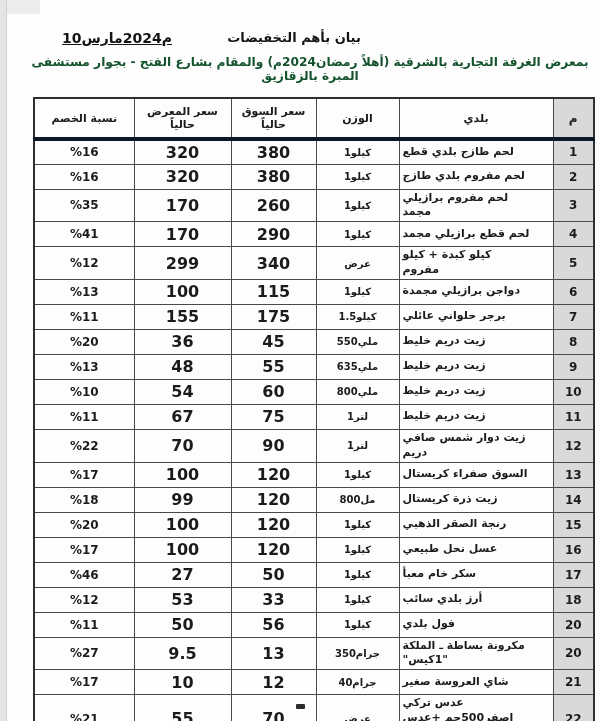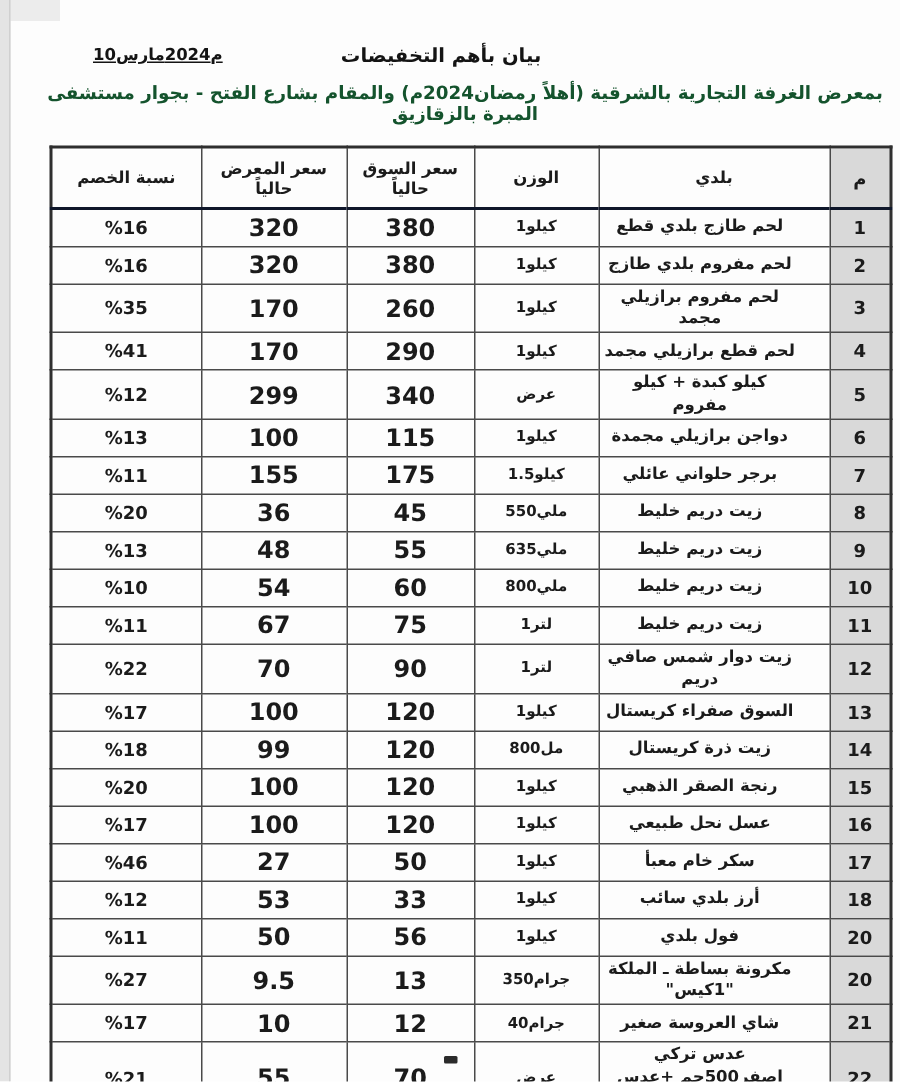--- a/index.html
+++ b/index.html
@@ -4,42 +4,42 @@
 <style>
   * { margin:0; padding:0; box-sizing:border-box; }
   html,body { width:600px; height:721px; }
   body { font-family:"DejaVu Sans", sans-serif; background:#ffffff; color:#1b1b1b; }
   .page { position:relative; width:600px; height:721px; background:#fdfdfd; overflow:hidden; }
   .scan-strip { position:absolute; left:0; top:0; width:7px; height:100%; background:#e4e4e4; border-right:1px solid #d0d0d0; }
   .scan-corner { position:absolute; left:0; top:0; width:40px; height:14px; background:#ececec; }
 
   .header-title { position:absolute; top:30px; left:0; right:12px; text-align:center;
                   font-size:13px; font-weight:bold; color:#141414; }
-  .header-date { position:absolute; top:30px; left:62px; font-size:11px; font-weight:bold;
+  .header-date { position:absolute; top:30px; left:62px; font-size:14px; font-weight:bold;
                  text-decoration:underline; direction:ltr; white-space:nowrap; color:#141414; }
   .header-date span { unicode-bidi:isolate; }
   .header-subtitle { position:absolute; top:55px; left:28px; right:8px; text-align:center;
                      direction:rtl; font-size:12.2px; font-weight:bold; letter-spacing:0.2px; color:#14532d; }
 
   table.price-table { position:absolute; top:97px; left:33px; width:560px;
                       border-collapse:collapse; direction:rtl; table-layout:fixed;
                       font-weight:bold; }
   .price-table th, .price-table td { border:1px solid #4a4a4a; vertical-align:middle;
                       text-align:center; padding:1px 3px; overflow:hidden; }
   .price-table { border:2px solid #2f2f2f; }
   .price-table thead tr { height:41px; }
-  .price-table thead th { font-size:11px; background:#fdfdfd; border-bottom:2px solid #0f172a; }
+  .price-table thead th { font-size:11px; background:#fdfdfd; border-bottom:4px solid #0f172a; }
   .price-table tbody tr { height:25px; }
   .price-table tbody tr:last-child { height:40px; }
 
   col.w-index { width:41px; } col.w-item { width:154px; } col.w-weight { width:83px; }
   col.w-market { width:85px; } col.w-expo { width:97px; } col.w-discount { width:100px; }
 
   .price-table th.c-index, .price-table td.c-index { background:#d9d9d9; font-size:12px; }
-  .price-table td.c-item { text-align:center; font-size:11px; padding-right:22px; line-height:1.35; }
+  .price-table td.c-item { text-align:left; font-size:11px; padding-right:22px; line-height:1.35; }
   .price-table td.c-weight { direction:ltr; font-size:10px;margin-left:40px; }
   .price-table td.c-market_price, .price-table td.c-expo_price { font-size:16px; }
   .price-table td.c-discount { direction:ltr; font-size:12px; }
 
   .footer-mark { position:absolute; left:296px; top:704px; width:9px; height:5px;
                  background:#2b2b2b; border-radius:1px; }
 </style>
 </head>
 <body>
 

